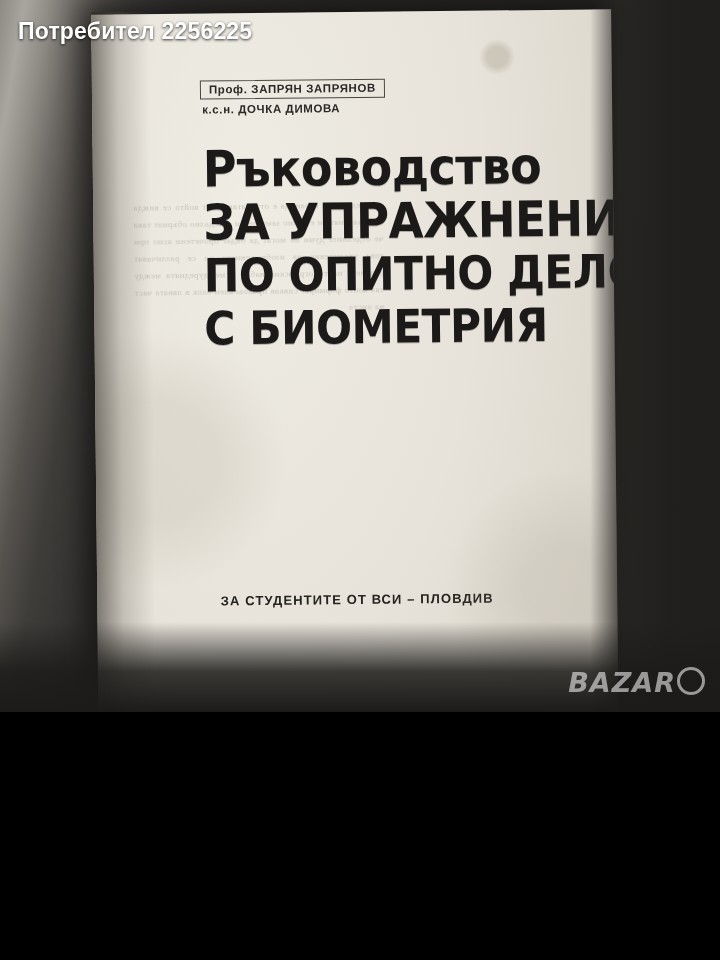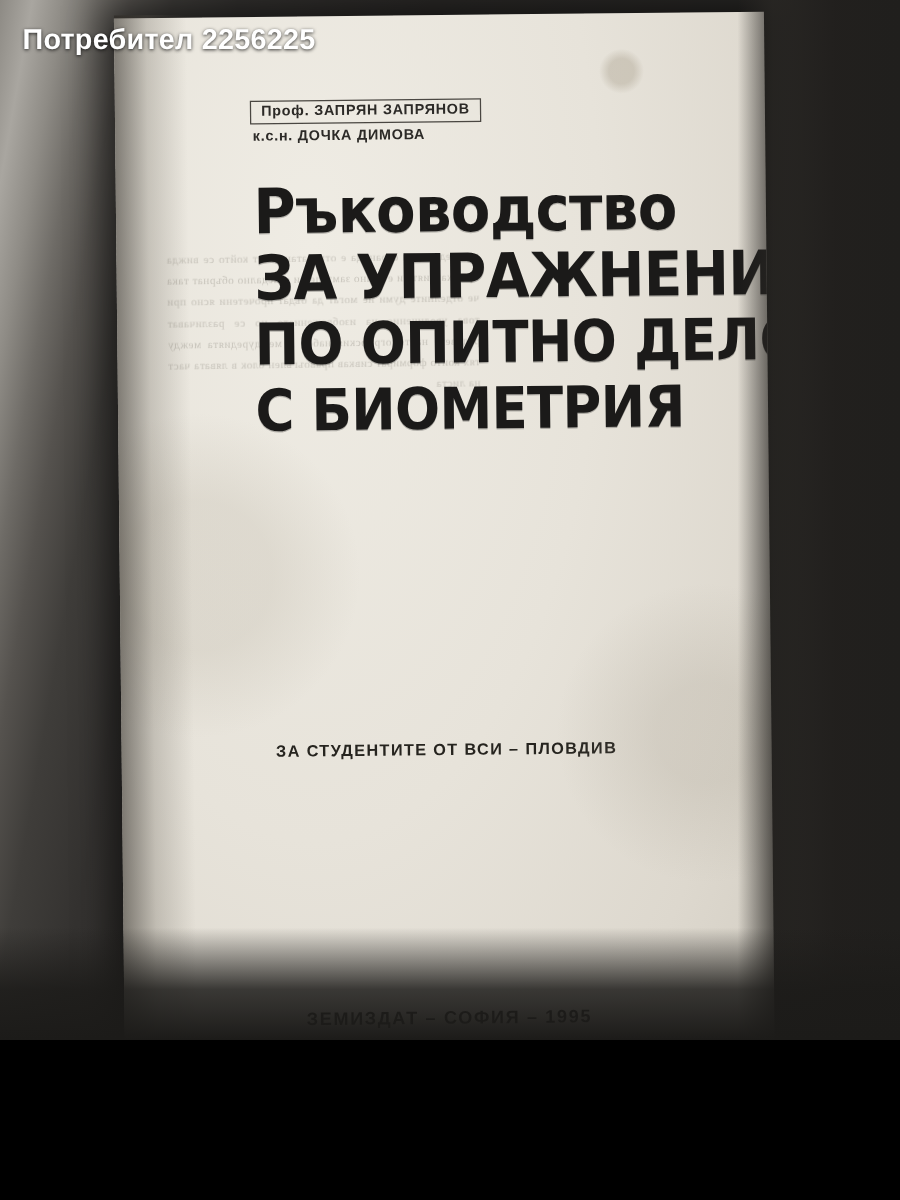--- a/index.html
+++ b/index.html
@@ -10,21 +10,21 @@
   body {
     width: 720px;
     height: 960px;
     overflow: hidden;
     font-family: "Liberation Sans", sans-serif;
   }
 
   #page {
     position: relative;
     width: 720px;
-    height: 832px;
+    height: 712px;
     background: #b9b5ae;
     overflow: hidden;
   }
 
   
   .photo-bg {
     position: absolute;
     inset: 0;
     background:
       linear-gradient(100deg, #8d8a84 0%, #a9a6a0 3%, #8e8b85 6%, #6e6b66 9%, #55524e 12%, #3f3d3a 16%, #343230 22%, #2d2b29 40%, #2a2927 100%);
@@ -269,14 +269,17 @@
 
     </div>
   </div>
 
   <div class="gutter"></div>
   <div class="right-dark"></div>
   <div class="bottom-dark"></div>
 
   <div class="username">Потребител 2256225</div>
 
+  <div class="watermark">
+    <span>BAZAR</span><span class="dot"></span>
+  </div>
 
 </div>
 
 </body></html>

